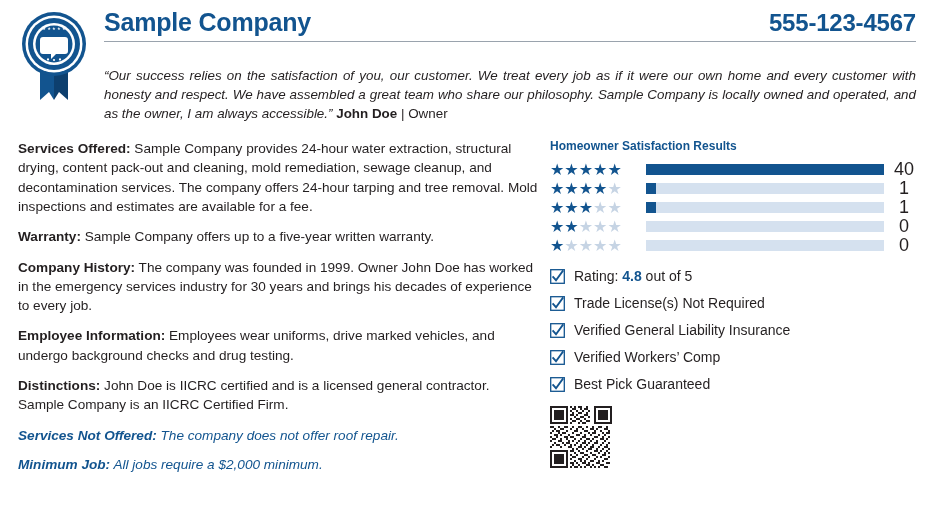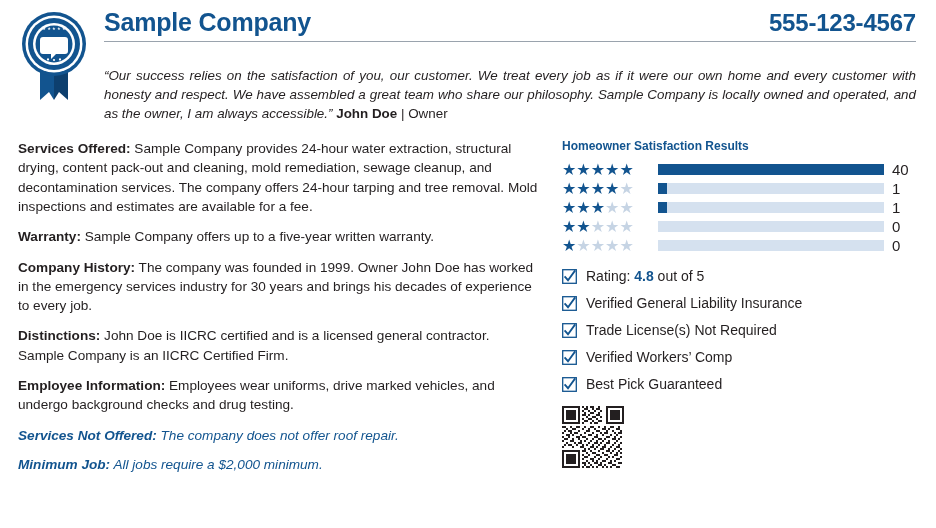--- a/index.html
+++ b/index.html
@@ -70,21 +70,21 @@
     font-weight: bold;
   }
   .quote .owner-title {
     font-style: normal;
   }
 
   
   .body {
     display: flex;
     margin-top: 16px;
-    gap: 24px;
+    gap: 12px;
   }
   .col-left { width: 520px; flex: 0 0 520px; }
   .col-right { flex: 1 1 auto; }
 
   .para {
     font-size: 13.6px;
     line-height: 1.42;
     margin-bottom: 11px;
     color: #231f20;
   }
@@ -129,22 +129,22 @@
     margin: 0 8px 0 4px;
   }
   .fill {
     position: absolute;
     left: 0; top: 0; bottom: 0;
     background: #12548f;
   }
   .count {
     width: 24px;
     flex: 0 0 24px;
-    font-size: 15px;
-    text-align: left;
+    font-size: 18px;
+    text-align: center;
     color: #231f20;
   }
 
   
   .checklist { margin-top: 2px; }
   .check-row {
     display: flex;
     align-items: center;
     gap: 9px;
     margin-bottom: 11px;
@@ -232,25 +232,25 @@
 
       <div class="para">
         <span class="lbl">Warranty:</span><span class="txt"> Sample Company offers up to a five-year written warranty.</span>
       </div>
 
       <div class="para">
         <span class="lbl">Company History:</span><span class="txt"> The company was founded in 1999. Owner John Doe has worked in the emergency services industry for 30 years and brings his decades of experience to every job.</span>
       </div>
 
       <div class="para">
+        <span class="lbl">Employee Information:</span><span class="txt"> Employees wear uniforms, drive marked vehicles, and undergo background checks and drug testing.</span>
+      </div>
+
+      <div class="para">
         <span class="lbl">Distinctions:</span><span class="txt"> John Doe is IICRC certified and is a licensed general contractor. Sample Company is an IICRC Certified Firm.</span>
-      </div>
-
-      <div class="para">
-        <span class="lbl">Employee Information:</span><span class="txt"> Employees wear uniforms, drive marked vehicles, and undergo background checks and drug testing.</span>
       </div>
 
       <div class="para blue">
         <span class="lbl">Services Not Offered:</span><span class="txt"> The company does not offer roof repair.</span>
       </div>
 
       <div class="para blue">
         <span class="lbl">Minimum Job:</span><span class="txt"> All jobs require a $2,000 minimum.</span>
       </div>
 
@@ -316,31 +316,31 @@
           <span class="check-text"><span>Rating: </span><span class="rating-val">4.8</span><span> out of 5</span></span>
         </div>
 
         <div class="check-row">
           <span class="cbox">
             <svg width="15" height="15" viewBox="0 0 15 15">
               <rect x="0.7" y="0.7" width="13.6" height="13.6" fill="#ffffff" stroke="#12548f" stroke-width="1.3"></rect>
               <path d="M2.6 7.4 L6 11.2 L13.2 1.4" fill="none" stroke="#12548f" stroke-width="1.8"></path>
             </svg>
           </span>
-          <span class="check-text">Verified General Liability Insurance</span>
+          <span class="check-text">Trade License(s) Not Required</span>
         </div>
 
         <div class="check-row">
           <span class="cbox">
             <svg width="15" height="15" viewBox="0 0 15 15">
               <rect x="0.7" y="0.7" width="13.6" height="13.6" fill="#ffffff" stroke="#12548f" stroke-width="1.3"></rect>
               <path d="M2.6 7.4 L6 11.2 L13.2 1.4" fill="none" stroke="#12548f" stroke-width="1.8"></path>
             </svg>
           </span>
-          <span class="check-text">Trade License(s) Not Required</span>
+          <span class="check-text">Verified General Liability Insurance</span>
         </div>
 
         <div class="check-row">
           <span class="cbox">
             <svg width="15" height="15" viewBox="0 0 15 15">
               <rect x="0.7" y="0.7" width="13.6" height="13.6" fill="#ffffff" stroke="#12548f" stroke-width="1.3"></rect>
               <path d="M2.6 7.4 L6 11.2 L13.2 1.4" fill="none" stroke="#12548f" stroke-width="1.8"></path>
             </svg>
           </span>
           <span class="check-text">Verified Workers’ Comp</span>

